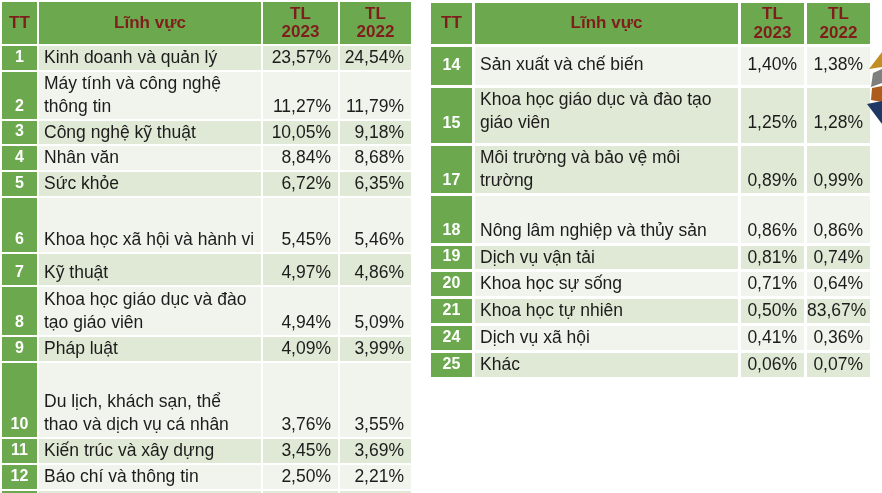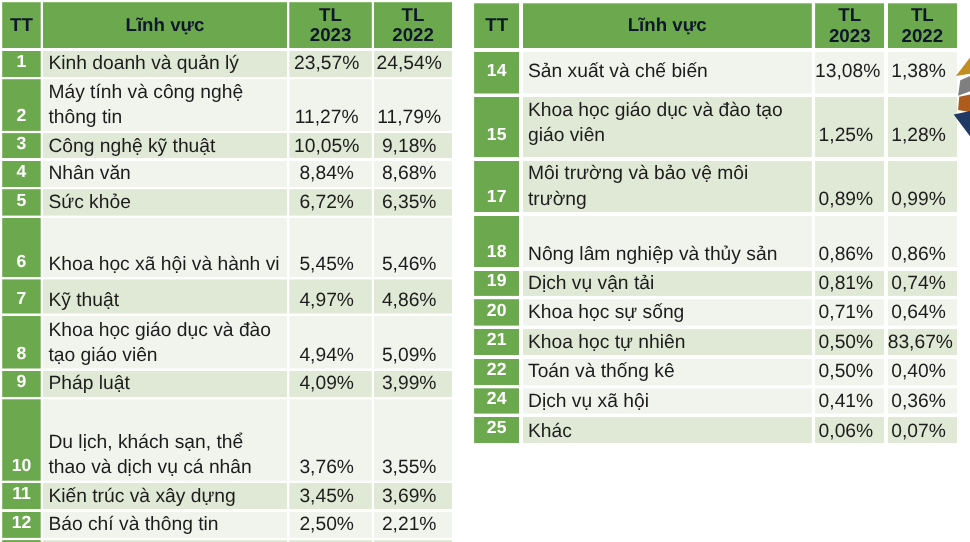--- a/index.html
+++ b/index.html
@@ -10,30 +10,30 @@
   }
   table.tbl{
     border-collapse:collapse;table-layout:fixed;position:absolute;top:0;
   }
   .tbl-left{left:0;width:411px;}
   .tbl-right{left:428px;width:442px;}
   .tbl th,.tbl td{border:2px solid #fff;overflow:hidden;}
   .tbl-right th,.tbl-right td{border-width:3px;}
   .tbl thead tr{height:44px;}
   .tbl th{
-    background:var(--green,#6CA94E);color:#0f172a;font-weight:bold;font-size:17px;
+    background:var(--green,#6CA94E);color:#7f1d1d;font-weight:bold;font-size:17px;
     text-align:center;vertical-align:middle;white-space:pre-line;line-height:1.08;padding:0;
   }
   .tbl td{font-size:17.5px;vertical-align:bottom;line-height:1.3;}
   td.tt-cell{
     background:var(--green,#6CA94E);color:#fff;font-weight:bold;text-align:center;
     font-size:16px;padding:0 0 2px 0;
   }
   td.lv-cell{text-align:left;padding:0 2px 1px 5px;margin-left:36px;}
-  td.val-cell{text-align:center;padding:0 7px 1px 0;}
+  td.val-cell{text-align:right;padding:0 7px 1px 0;}
   tr.band td.lv-cell,tr.band td.val-cell{background:var(--band,#DFE9D5);}
   tr.lite td.lv-cell,tr.lite td.val-cell{background:var(--lite,#F1F4EC);}
   .tbl-right tbody tr:nth-child(1) td,
   .tbl-right tbody tr:nth-child(2) td{padding-bottom:9px;}
   
   .tbl-left col.c-tt{width:37px;}  .tbl-left col.c-lv{width:224px;}
   .tbl-left col.c-y1{width:77px;}  .tbl-left col.c-y2{width:73px;}
   .tbl-right col.c-tt{width:44px;} .tbl-right col.c-lv{width:266px;}
   .tbl-right col.c-y1{width:66px;} .tbl-right col.c-y2{width:66px;}
   .deco{position:absolute;right:0;top:52px;width:16px;height:76px;}
@@ -156,21 +156,21 @@
         <th>TL
 2023</th>
         <th>TL
 2022</th>
       </tr>
     </thead>
     <tbody id="tbody-right">
         <tr class="lite" style="height: 41px;">
           <td class="tt-cell">14</td>
           <td class="lv-cell">Sản xuất và chế biến</td>
-          <td class="val-cell">13,08%</td>
+          <td class="val-cell">1,40%</td>
           <td class="val-cell">1,38%</td>
         </tr>
         <tr class="band" style="height: 50px;">
           <td class="tt-cell">15</td>
           <td class="lv-cell">Khoa học giáo dục và đào tạo giáo viên</td>
           <td class="val-cell">1,25%</td>
           <td class="val-cell">1,28%</td>
         </tr>
         <tr class="band" style="height: 50px;">
           <td class="tt-cell">17</td>
@@ -194,26 +194,20 @@
           <td class="tt-cell">20</td>
           <td class="lv-cell">Khoa học sự sống</td>
           <td class="val-cell">0,71%</td>
           <td class="val-cell">0,64%</td>
         </tr>
         <tr class="band" style="height: 26px;">
           <td class="tt-cell">21</td>
           <td class="lv-cell">Khoa học tự nhiên</td>
           <td class="val-cell">0,50%</td>
           <td class="val-cell">83,67%</td>
-        </tr>
-        <tr class="lite" style="height: 26px;">
-          <td class="tt-cell">22</td>
-          <td class="lv-cell">Toán và thống kê</td>
-          <td class="val-cell">0,50%</td>
-          <td class="val-cell">0,40%</td>
         </tr>
         <tr class="lite" style="height: 26px;">
           <td class="tt-cell">24</td>
           <td class="lv-cell">Dịch vụ xã hội</td>
           <td class="val-cell">0,41%</td>
           <td class="val-cell">0,36%</td>
         </tr>
         <tr class="band" style="height: 27px;">
           <td class="tt-cell">25</td>
           <td class="lv-cell">Khác</td>

